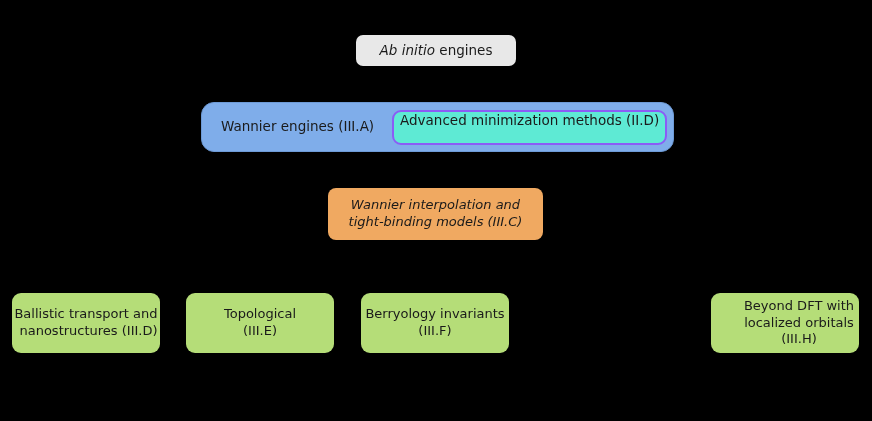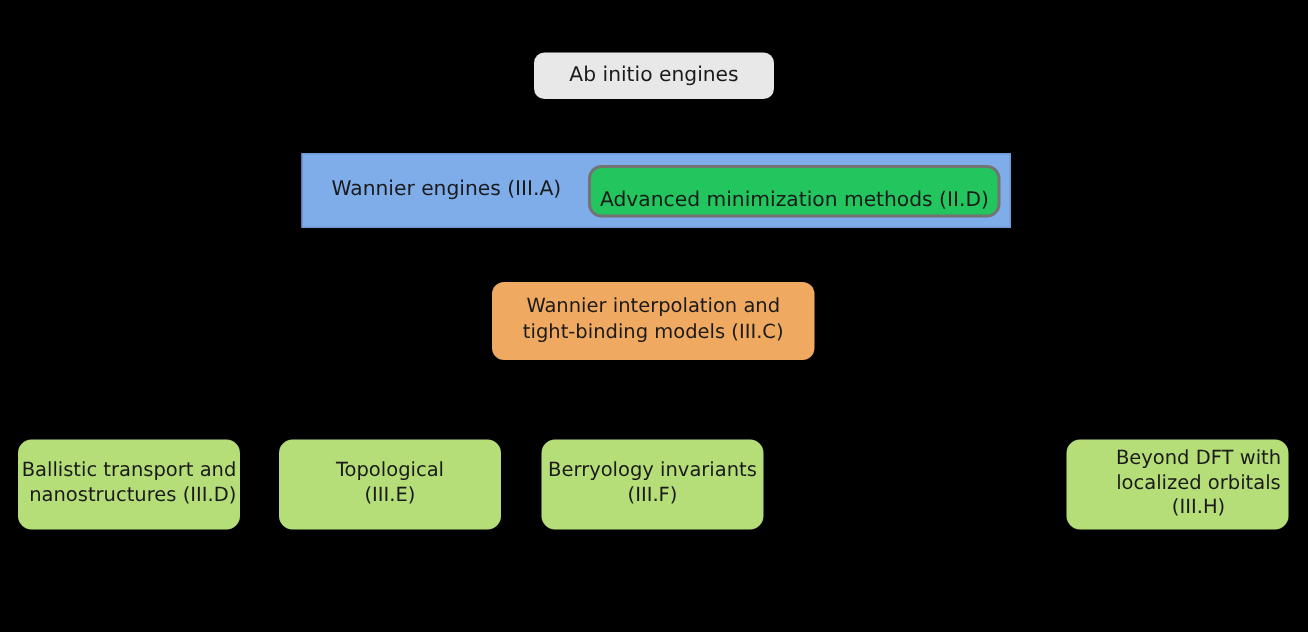--- a/index.html
+++ b/index.html
@@ -30,67 +30,68 @@
   
   .node-top {
     left: 356px;
     top: 35px;
     width: 160px;
     height: 31px;
     background: #e8e8e8;
     border-radius: 7px;
     font-size: 13.5px;
   }
-  .node-top .it { }
+  .node-top .it { font-style: italic; }
 
   
   .node-blue {
     left: 201px;
     top: 102px;
     width: 473px;
     height: 50px;
     background: #7fadea;
     border: 1px solid #6d9ad6;
-    border-radius: 0;
+    border-radius: 13px;
     display: flex;
     flex-direction: row;
     align-items: center;
     justify-content: flex-start;
     padding-left: 19px;
     gap: 18px;
     font-size: 13.5px;
   }
   .blue-label {
     color: #1a1a1a;
     white-space: nowrap;
   }
   .node-inner {
     box-sizing: border-box;
     width: 275px;
     height: 35px;
-    background: #22c55e;
-    border: 2px solid #737373;
+    background: #5eead4;
+    border: 2px solid #8b5cf6;
     border-radius: 9px;
     display: flex;
-    align-items: flex-end;
+    align-items: flex-start;
     justify-content: center;
     font-size: 13.5px;
     color: #1a1a1a;
     white-space: nowrap;
   }
 
   
   .node-orange {
     left: 328px;
     top: 188px;
     width: 215px;
     height: 52px;
     background: #f0a961;
     border-radius: 8px;
     font-size: 13px;
+    font-style: italic;
   }
 
   
   .node-green {
     top: 293px;
     width: 148px;
     height: 60px;
     background: #b5dd78;
     border-radius: 9px;
     font-size: 13px;

